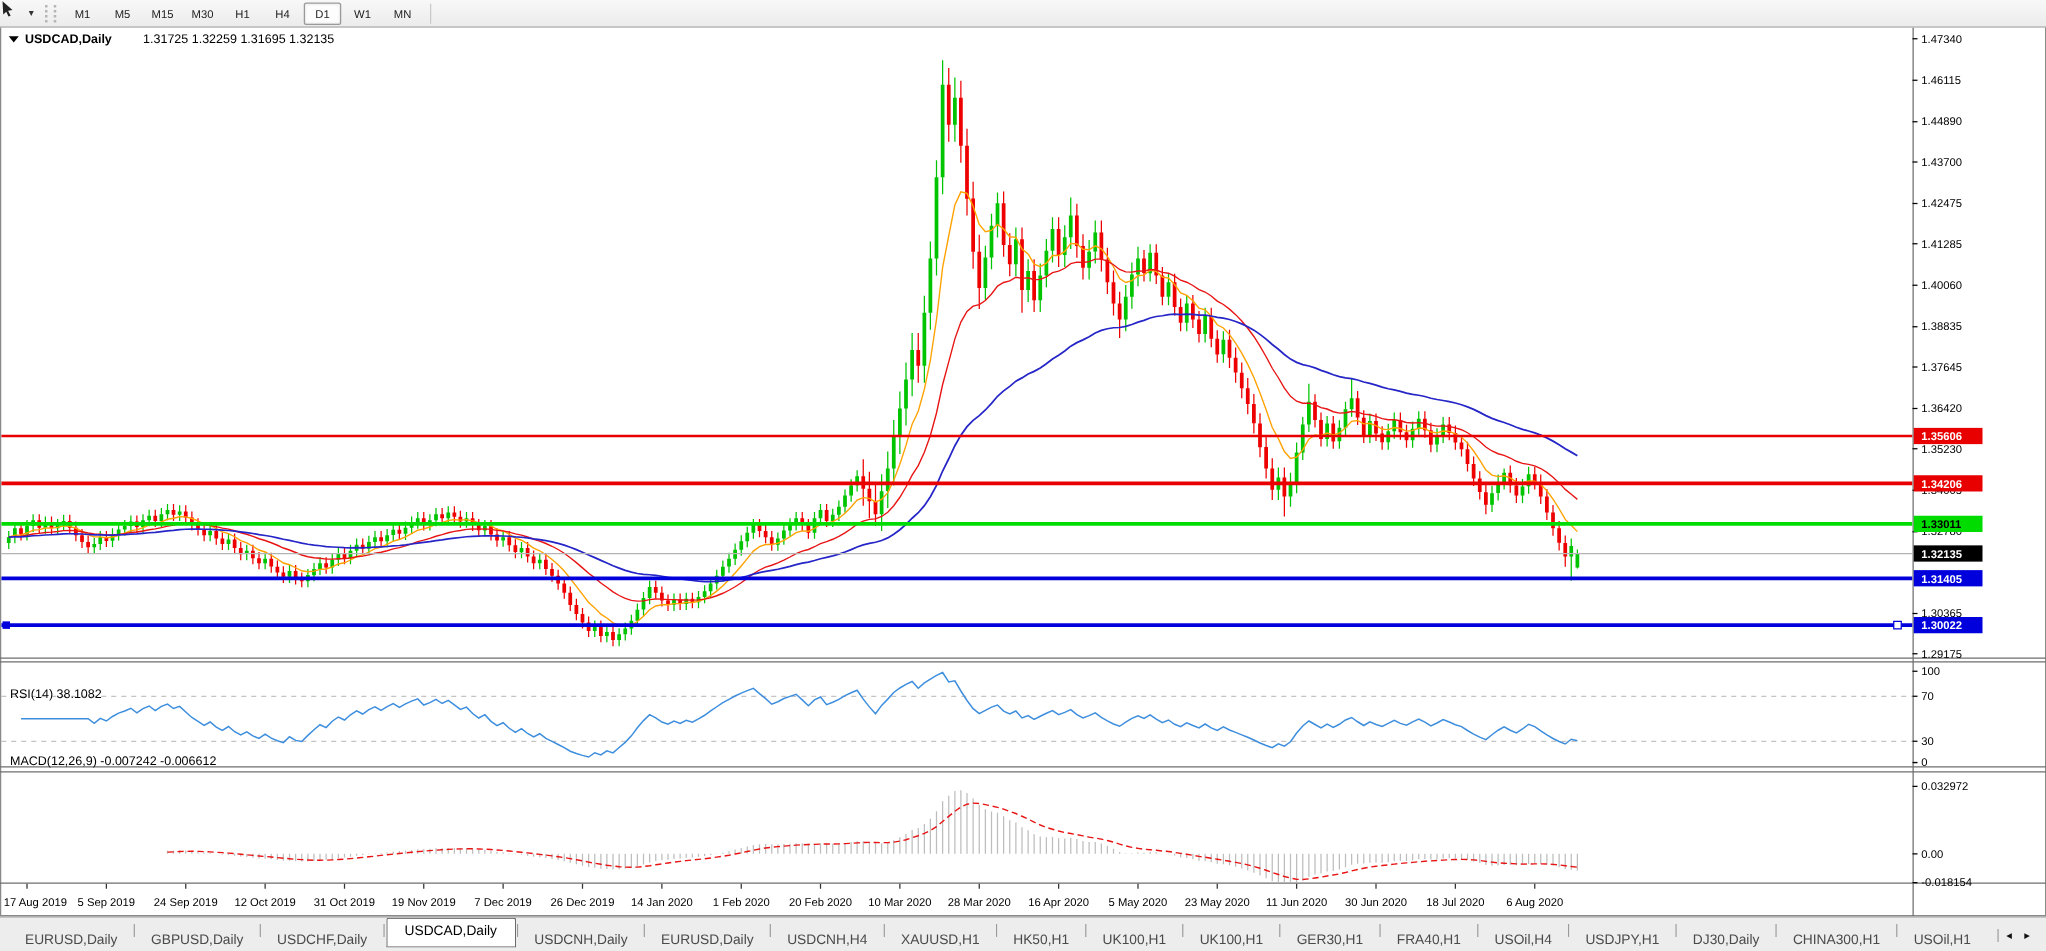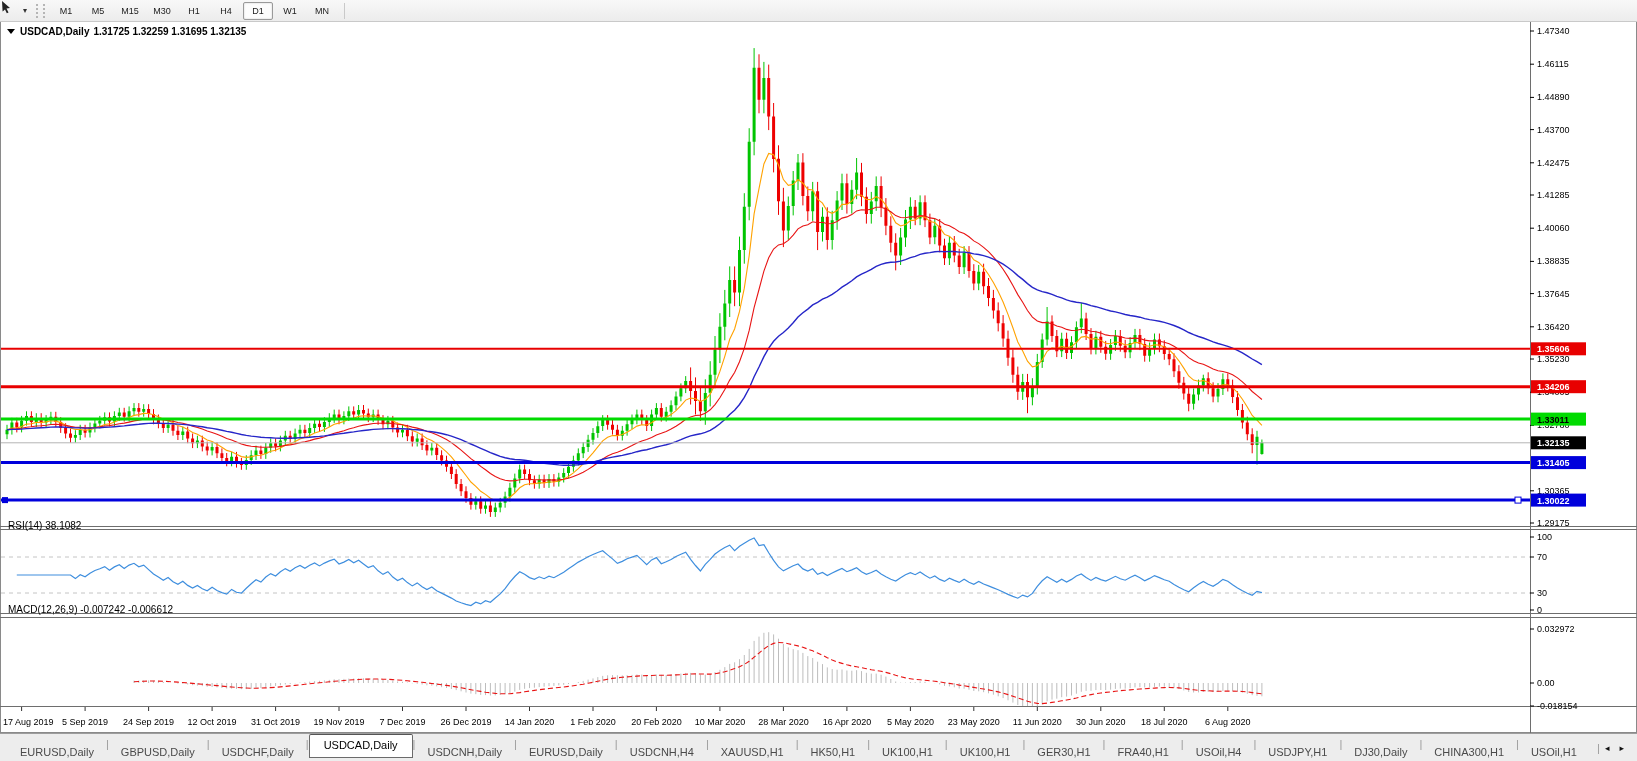--- a/index.html
+++ b/index.html
@@ -13,21 +13,21 @@
   .grip{width:5px;height:14px;margin:0 5px;border-left:2px dotted #b5b5b5;border-right:2px dotted #b5b5b5;}
   .tfbtn{min-width:22px;height:16px;padding:0 3px;margin:12px 1px;font-size:9px;color:#222;
     display:flex;align-items:center;justify-content:center;border:1px solid transparent;border-radius:2px;}
   .tfbtn.active{background:#fdfdfd;border:1px solid #9a9a9a;box-shadow:inset 0 0 2px #cfcfcf;}
   .vsep{width:1px;height:16px;background:#c9c9c9;margin:0 6px;}
   
   #chart-title{position:absolute;left:7px;top:26px;z-index:4;font-size:10px;font-weight:700;color:#000;
     display:flex;align-items:center;}
   .tri{width:0;height:0;border-left:4px solid transparent;border-right:4px solid transparent;
     border-top:5px solid #000;margin-right:5px;}
-  #chart-title .ohlc{font-weight:700;margin-left:4px;}
+  #chart-title .ohlc{font-weight:400;margin-left:25px;}
   
   .ind-label{position:absolute;left:8px;z-index:4;font-size:10px;color:#000;}
   
   #tabbar{position:absolute;left:0;top:733px;width:1637px;height:28px;background:#ededed;
     border-top:1px solid #9d9d9d;display:flex;align-items:flex-start;z-index:5;font-size:11px;}
   #tabs{display:flex;align-items:flex-start;margin-left:8px;flex:1;overflow:hidden;}
   .tab{padding:12px 12px 5px 12px;color:#4a4a4a;white-space:nowrap;}
   .tab.active{background:#fff;border:1px solid #6b6b6b;border-top-color:#555;margin-top:0;color:#000;
     border-radius:2px 2px 0 0;padding:4px 14px 6px 14px;font-weight:400;}
   .tabsep{color:#9a9a9a;padding:4px 0;}
@@ -61,21 +61,21 @@
       </div>
     <div class="vsep"></div>
   </div>
 
   <div id="chart-title">
     <span class="tri"></span>
     <span>USDCAD,Daily</span>
     <span class="ohlc">1.31725 1.32259 1.31695 1.32135</span>
   </div>
 
-  <div class="ind-label" style="top:520px;">RSI(14) 38.1082</div>
+  <div class="ind-label" style="top:550px;">RSI(14) 38.1082</div>
   <div class="ind-label" style="top:604px;">MACD(12,26,9) -0.007242 -0.006612</div>
 
   <svg id="chart-svg" width="1637" height="761">
       <rect x="0.5" y="21.5" width="1636" height="711" fill="#ffffff" stroke="#8a8a8a"></rect>
       <g stroke="#6e6e6e">
         <line x1="0" y1="526.5" x2="1637" y2="526.5"></line>
         <line x1="0" y1="529.5" x2="1637" y2="529.5"></line>
         <line x1="0" y1="613.5" x2="1637" y2="613.5"></line>
         <line x1="0" y1="617.5" x2="1637" y2="617.5"></line>
         <line x1="0" y1="706.5" x2="1637" y2="706.5"></line>

